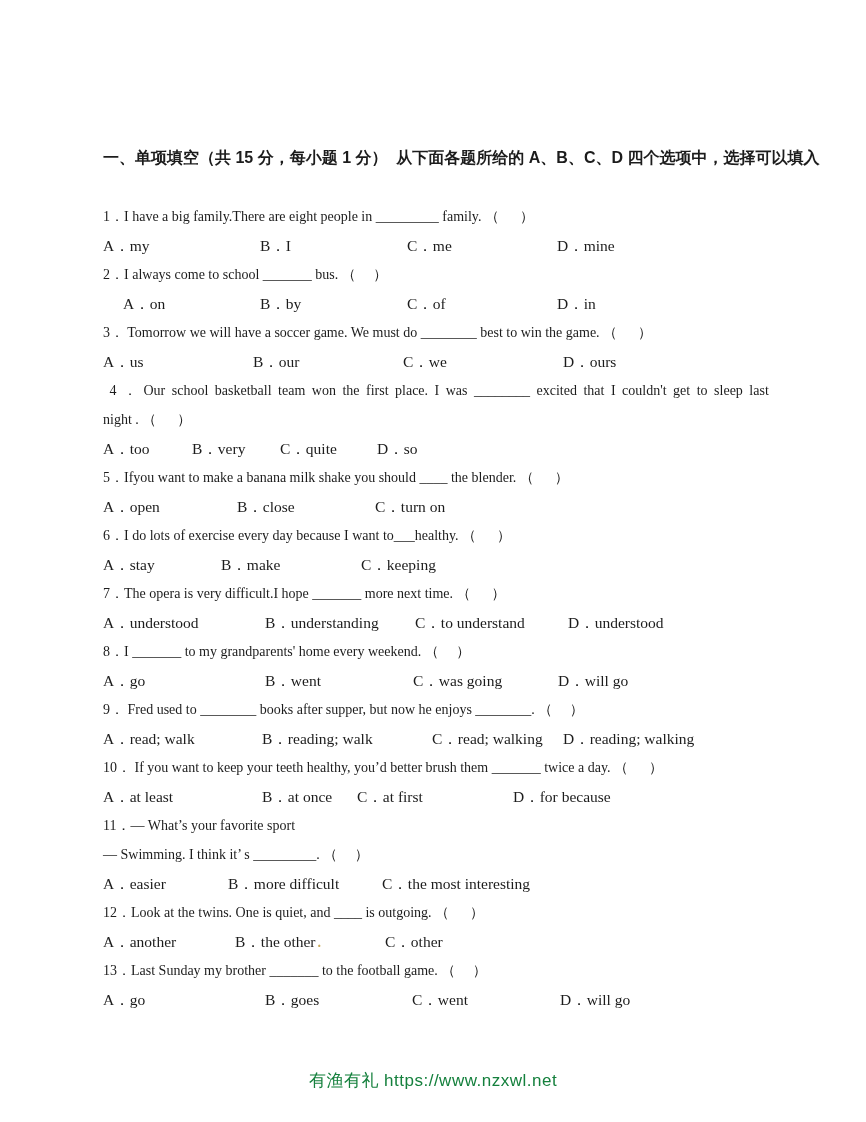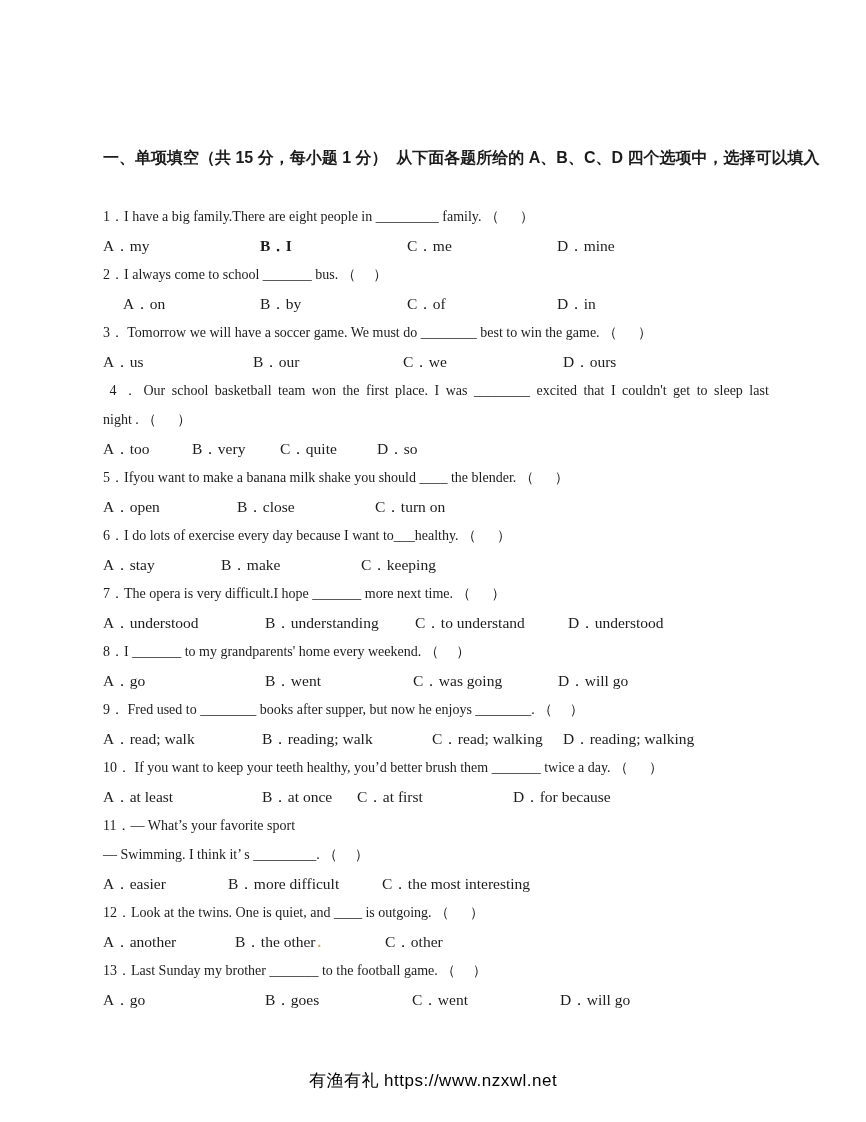--- a/index.html
+++ b/index.html
@@ -20,37 +20,37 @@
   .section div{white-space:pre;}
   .questions{position:absolute;top:202px;left:103px;width:672px;}
   .q-line{height:29px;line-height:29px;font-size:14px;white-space:pre;}
   .q-line.stretch{word-spacing:3px;}
   .opt-row{position:relative;height:29px;}
   .opt{position:absolute;top:0;line-height:29px;font-size:15.5px;white-space:pre;}
   .mark-dot{color:#c9a95c;font-weight:700;margin-left:2px;font-size:14px;}
   .footer{
     position:absolute;top:1069px;left:0;width:100%;text-align:center;
     font-family:"Liberation Sans","DejaVu Sans",sans-serif;
-    font-size:17px;color:#000000;letter-spacing:.5px;
+    font-size:17px;color:#15803d;letter-spacing:.5px;
   }
 </style>
 </head>
 <body>
 
 <div class="page">
 
   <div class="section">
     <div>一、单项填空（共 15 分，每小题 1 分）  从下面各题所给的 A、B、C、D 四个选项中，选择可以填入</div>
   </div>
 
   <div class="questions" id="questions">
       <div class="q-line">1．I have a big family.There are eight people in _________ family. （      ）</div>
       <div class="opt-row">
         <span class="opt" style="left: 0px;">A．my</span>
-        <span class="opt" style="left: 157px; font-weight: bold;">B．I</span>
+        <span class="opt" style="left: 157px;">B．I</span>
         <span class="opt" style="left: 304px;">C．me</span>
         <span class="opt" style="left: 454px; text-align: right;">D．mine</span>
       </div>
       <div class="q-line">2．I always come to school _______ bus. （     ）</div>
       <div class="opt-row">
         <span class="opt" style="left: 0px; margin-left: 20px;">A．on</span>
         <span class="opt" style="left: 157px;">B．by</span>
         <span class="opt" style="left: 304px;">C．of</span>
         <span class="opt" style="left: 454px;">D．in</span>
       </div>

